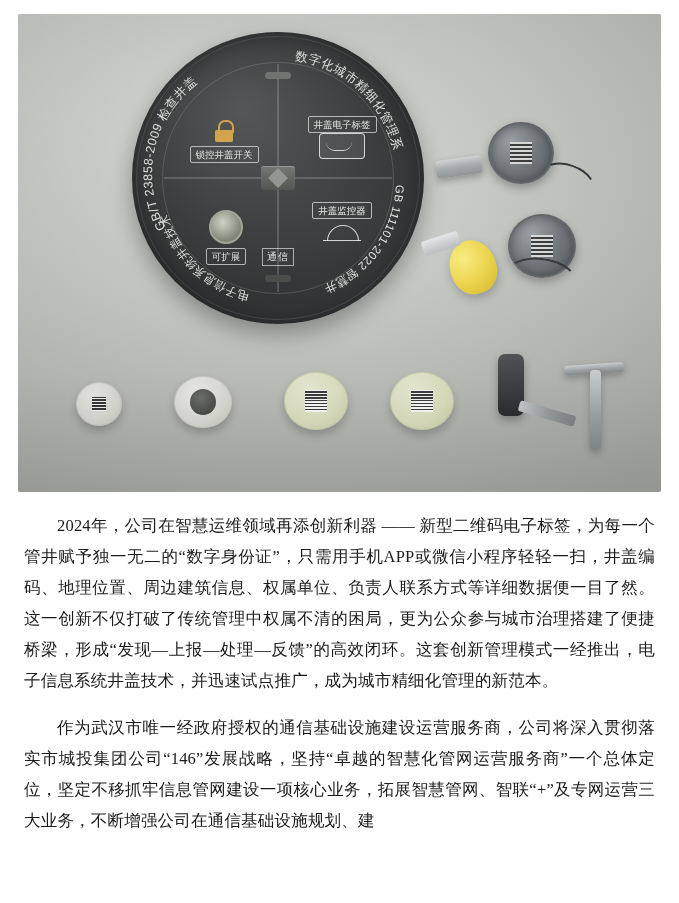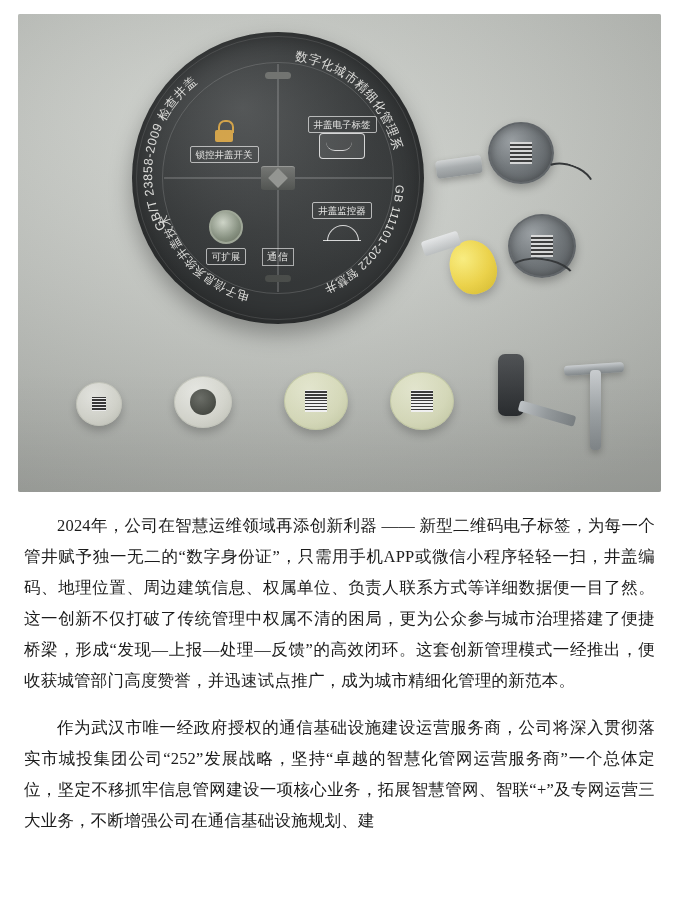--- a/index.html
+++ b/index.html
@@ -435,17 +435,17 @@
     <div class="tool-handle" style="left:480px; top:340px; width:26px; height:62px;"></div>
     <div class="tool-shaft" style="left:500px; top:394px; width:58px; height:11px; transform:rotate(16deg);"></div>
 
     <div class="tbar" style="left:546px; top:350px; width:60px; height:10px; transform:rotate(-4deg);"></div>
     <div class="tbar" style="left:572px; top:356px; width:11px; height:80px;"></div>
 
     <div class="photo-vign"></div>
   </div>
 
   <div class="article">
-    <p class="para">2024年，公司在智慧运维领域再添创新利器 —— 新型二维码电子标签，为每一个管井赋予独一无二的“数字身份证”，只需用手机APP或微信小程序轻轻一扫，井盖编码、地理位置、周边建筑信息、权属单位、负责人联系方式等详细数据便一目了然。这一创新不仅打破了传统管理中权属不清的困局，更为公众参与城市治理搭建了便捷桥梁，形成“发现—上报—处理—反馈”的高效闭环。这套创新管理模式一经推出，便收获城管部门高度赞誉，并迅速试点推广，成为城市精细化管理的新范本。</p>
-    <p class="para">作为武汉市唯一经政府授权的通信基础设施建设运营服务商，公司将深入贯彻落实市城投集团公司“252”发展战略，坚持“卓越的智慧化管网运营服务商”一个总体定位，坚定不移抓牢信息管网建设一项核心业务，拓展智慧管网、智联“+”及专网运营三大业务，不断增强公司在通信基础设施规划、建</p>
+    <p class="para">2024年，公司在智慧运维领域再添创新利器 —— 新型二维码电子标签，为每一个管井赋予独一无二的“数字身份证”，只需用手机APP或微信小程序轻轻一扫，井盖编码、地理位置、周边建筑信息、权属单位、负责人联系方式等详细数据便一目了然。这一创新不仅打破了传统管理中权属不清的困局，更为公众参与城市治理搭建了便捷桥梁，形成“发现—上报—处理—反馈”的高效闭环。这套创新管理模式一经推出，电子信息系统井盖技术，并迅速试点推广，成为城市精细化管理的新范本。</p>
+    <p class="para">作为武汉市唯一经政府授权的通信基础设施建设运营服务商，公司将深入贯彻落实市城投集团公司“146”发展战略，坚持“卓越的智慧化管网运营服务商”一个总体定位，坚定不移抓牢信息管网建设一项核心业务，拓展智慧管网、智联“+”及专网运营三大业务，不断增强公司在通信基础设施规划、建</p>
   </div>
 
 </div>
 
 </body></html>

